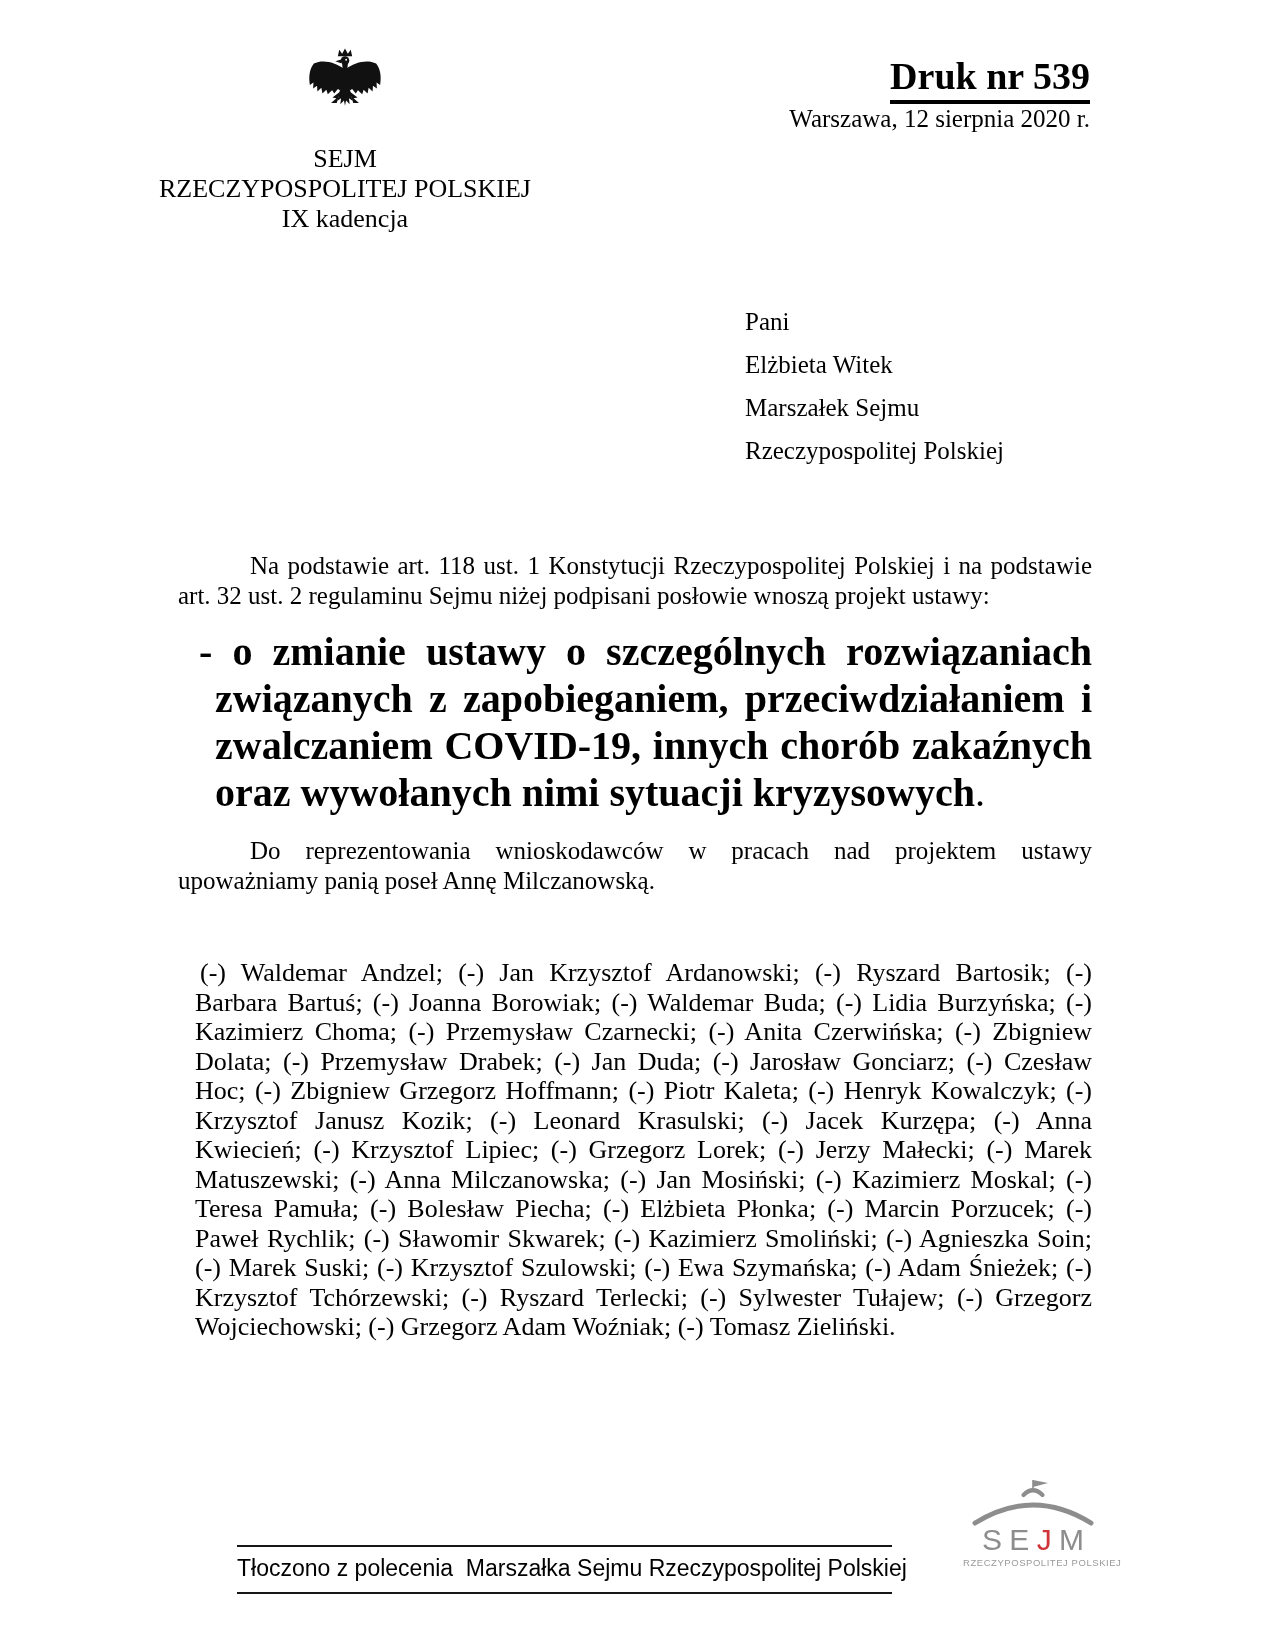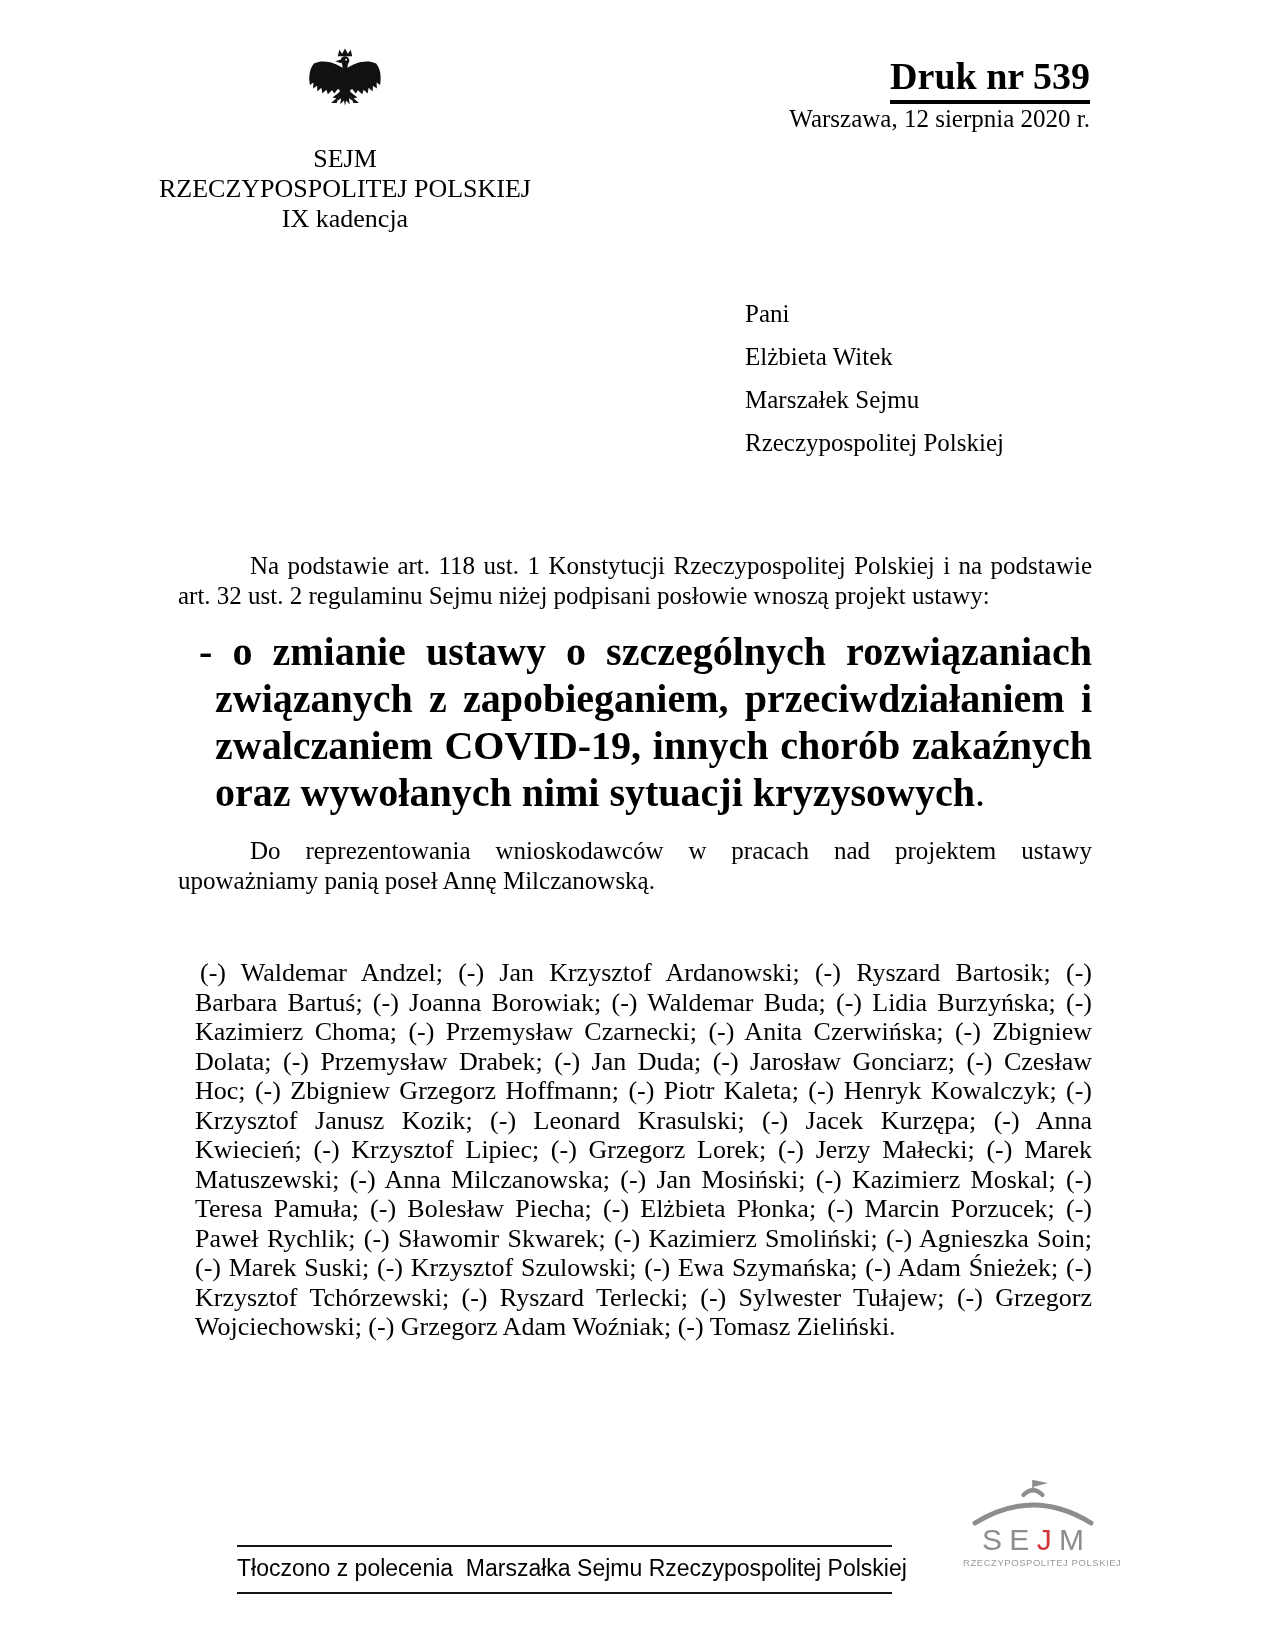--- a/index.html
+++ b/index.html
@@ -38,21 +38,21 @@
     line-height: 40px;
     border-bottom: 4px solid #000;
     padding-bottom: 4px;
   }
   .place-date { font-size: 25px; line-height: 30px; }
 
   
   .addressee {
     position: absolute;
     left: 745px;
-    top: 292px;
+    top: 300px;
     font-size: 25px;
     line-height: 43px;
   }
 
   
   .content {
     position: absolute;
     left: 178px;
     top: 551px;
     width: 914px;

